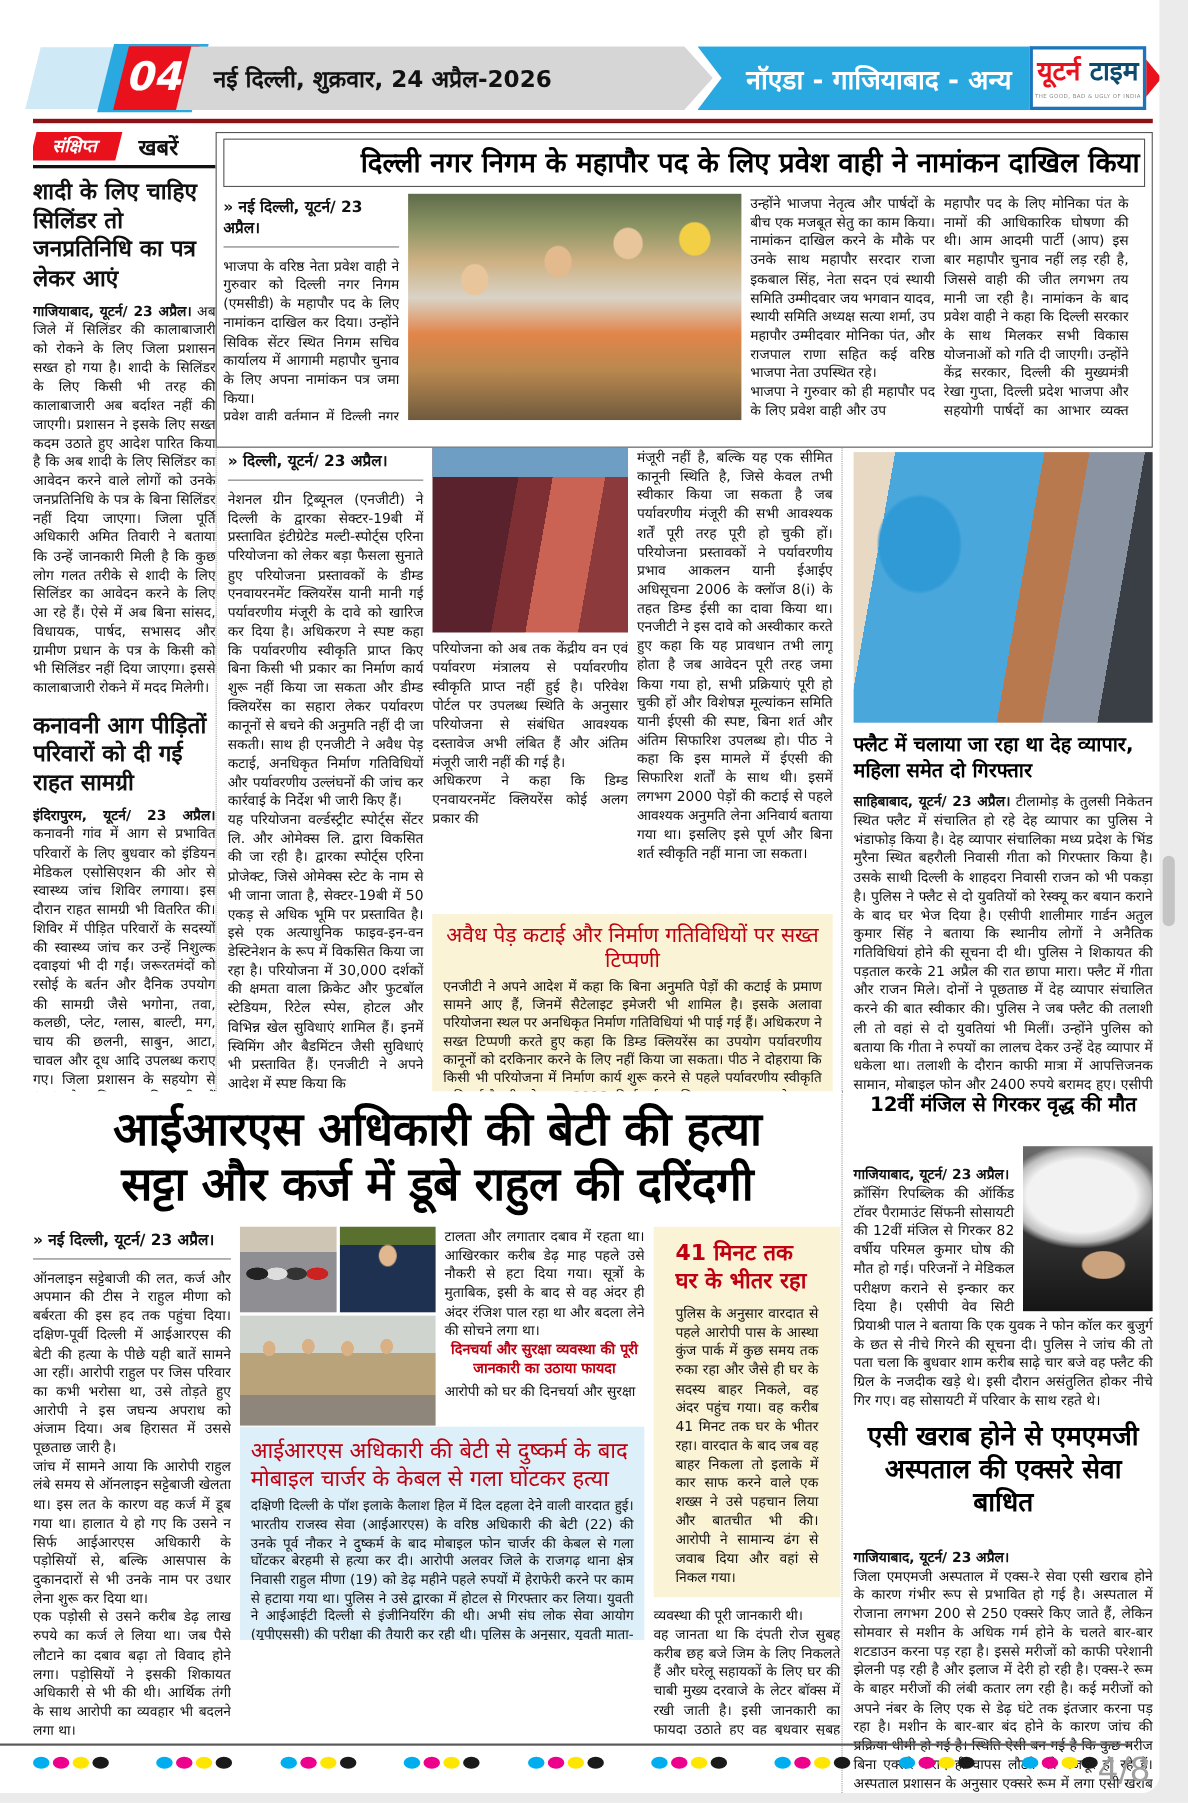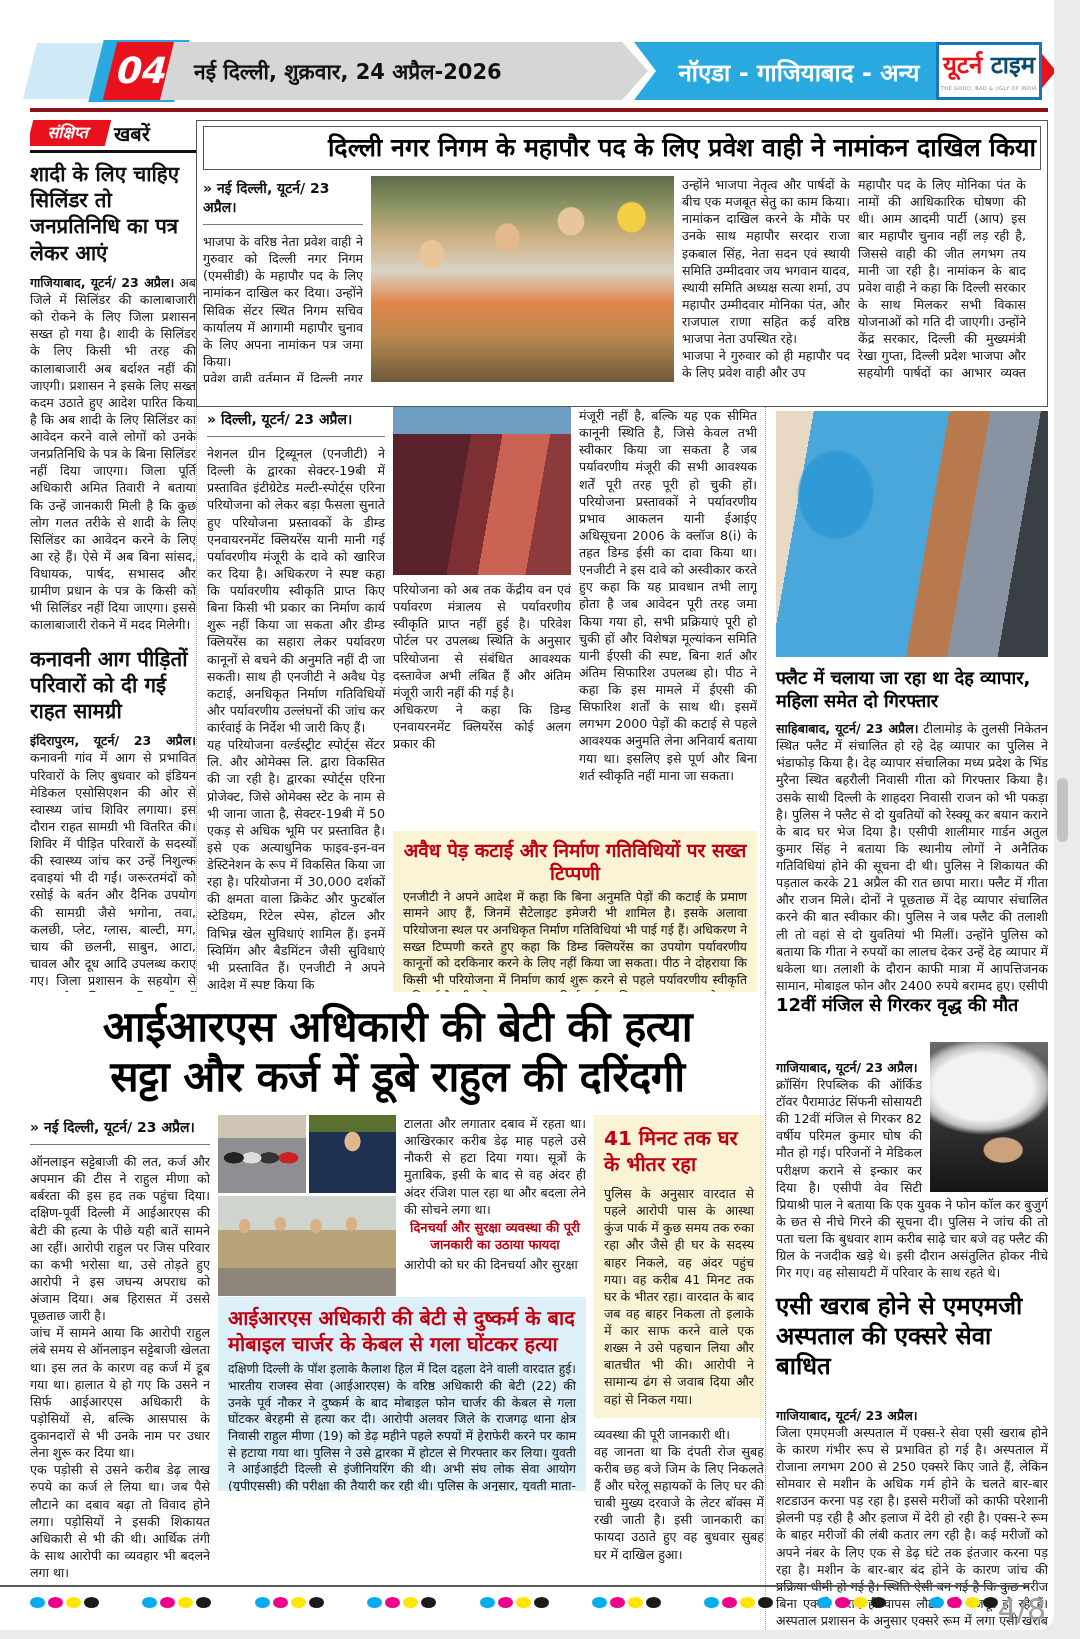--- a/index.html
+++ b/index.html
@@ -48,54 +48,54 @@
   .body-txt{font-size:12.6px;line-height:1.36;color:#111;text-align:justify;white-space:pre-line;}
   .dateline{font-weight:bold;font-size:14px;color:#111;margin:2px 0 4px 0;}
   .dateline.ruled{border-bottom:1px solid #777;padding-bottom:8px;margin-bottom:8px;}
   .inline-dl{font-weight:bold;}
 
   
   .sidebar{grid-column:1;grid-row:1/3;overflow:hidden;}
   .sb-head{position:relative;height:30px;border-bottom:3px solid #111;margin-bottom:8px;}
   .sb-chip{position:absolute;left:0;top:0;width:78px;height:26px;background:#e8111c;transform:skewX(-14deg);
     color:#fff;font-weight:bold;font-size:16px;text-align:center;line-height:26px;}
-  .sb-word{position:absolute;left:84px;top:0;font-size:20px;font-weight:bold;color:#111;}
+  .sb-word{position:absolute;left:96px;top:0;font-size:20px;font-weight:bold;color:#111;}
   .sb-hl{font-size:20.5px;line-height:1.28;font-weight:bold;color:#111;margin:6px 0 8px 0;}
 
   
   .top-article{grid-column:2/4;grid-row:1;border:1px solid #555;padding:5px 6px;box-sizing:border-box;}
   .top-hl{border:1px solid #555;font-size:25px;font-weight:bold;text-align:right;padding:6px 4px;margin-bottom:6px;line-height:1.2;}
   .top-cols{display:grid;grid-template-columns:160px 303px 168px 168px;column-gap:8px;height:206px;overflow:hidden;}
 
   
   .article2{grid-column:2;grid-row:2;overflow:hidden;}
   .a2-hl{font-size:27px;font-weight:bold;text-align:center;line-height:1.25;margin:8px 0 10px 0;}
   .a2-cols{display:grid;grid-template-columns:178px 178px 178px;column-gap:8px;grid-template-rows:auto 168px;}
   .a2-c1{grid-row:1/3;overflow:hidden;}
   .a2-box{grid-column:2/4;grid-row:2;background:#fbf3d5;padding:8px 10px;box-sizing:border-box;overflow:hidden;margin-top:6px;}
-  .box-hl-red{color:#c00010;font-size:19px;font-weight:bold;text-align:center;margin-bottom:4px;line-height:1.2;}
+  .box-hl-red{color:#c00010;font-size:19px;font-weight:normal;text-align:center;margin-bottom:4px;line-height:1.2;}
   .a2-box .body-txt{font-size:12.3px;}
 
   
   .right-top{grid-column:3;grid-row:2;overflow:hidden;}
   .right-bot{grid-column:3;grid-row:3;overflow:hidden;}
   .r-hl{font-size:18px;font-weight:bold;line-height:1.25;margin:10px 0 8px 0;}
-  .r-hl.center{margin-top:2px;}
+  .r-hl.center{text-align:center;margin-top:2px;}
 
   
   .bottom-article{grid-column:1/3;grid-row:3;overflow:hidden;}
   .bot-hl{font-size:42px;font-weight:bold;text-align:center;line-height:1.18;white-space:pre-line;margin:10px 0 14px 0;letter-spacing:-.5px;}
   .bot-cols{display:grid;grid-template-columns:180px 368px 170px;column-gap:8px;height:462px;overflow:hidden;}
   .bot-mid-top{display:flex;gap:8px;}
   .collage{width:178px;height:182px;flex:none;display:grid;grid-template-rows:78px 100px;grid-template-columns:1fr 1fr;gap:3px;}
   .collage .wide{grid-column:1/3;}
   .cyan-box{background:#ddf0f9;padding:8px 10px;overflow:hidden;height:178px;}
   .cyan-box .box-hl-red{text-align:left;font-size:20px;line-height:1.3;}
   .cyan-box .body-txt{font-size:12.3px;}
-  .yellow-box{background:#fbf3d5;padding:10px 10px;margin-bottom:8px;}
+  .yellow-box{background:#fbf3d5;padding:10px 20px;margin-bottom:8px;}
   .yellow-box .yb-hl{color:#c00010;font-size:20px;font-weight:bold;line-height:1.3;margin-bottom:8px;}
   .red-subhead{color:#c00010;font-weight:bold;font-size:13px;line-height:1.3;text-align:center;margin:2px 0;}
 
   
   .photo{background:#888;position:relative;overflow:hidden;}
   .ph1{width:303px;height:206px;
     background:
       radial-gradient(26px 30px at 20% 38%,#e9c59c 0 45%,transparent 50%),
       radial-gradient(26px 30px at 45% 30%,#e3ba8e 0 45%,transparent 50%),
       radial-gradient(28px 30px at 66% 22%,#e9c59c 0 45%,transparent 50%),

